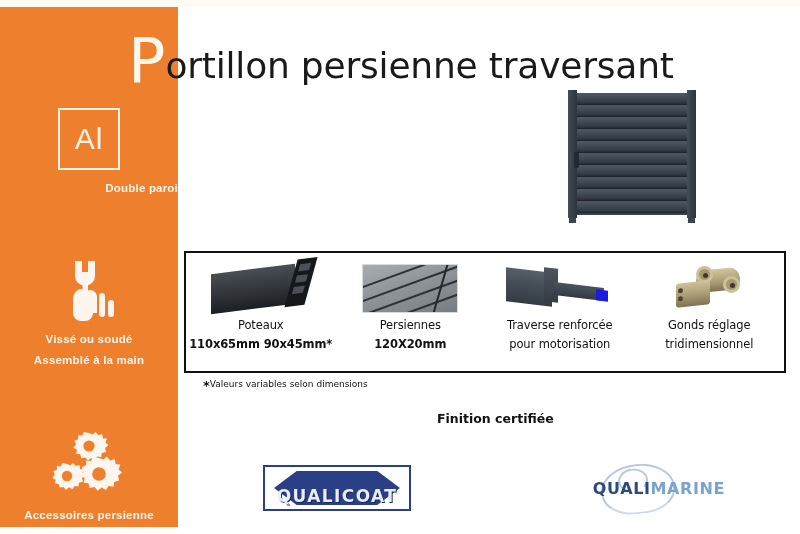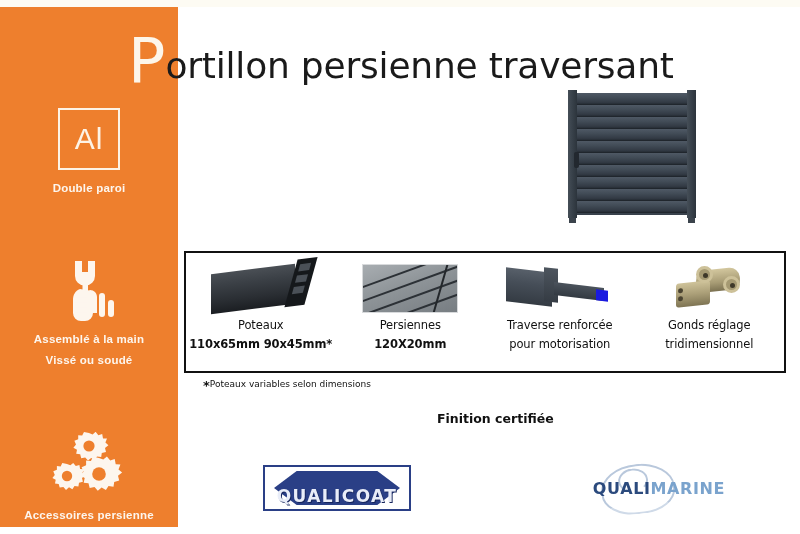--- a/index.html
+++ b/index.html
@@ -69,21 +69,21 @@
     display: flex;
     align-items: center;
     justify-content: center;
     font-size: 30px;
     font-weight: 300;
     color: #fdf3e6;
     font-family: "Liberation Sans", sans-serif;
     letter-spacing: 1px;
   }
 
-  .f1 { top: 93px; }
+  .f1 { top: 93px; text-align: right; }
   .f2 { top: 244px; }
   .f3 { top: 420px; }
 
   
   .title-wrap {
     position: absolute;
     left: 128px;
     top: 26px;
     height: 62px;
     display: flex;
@@ -449,22 +449,22 @@
             <rect x="16" y="48" width="13" height="2.4"></rect>
             <rect x="16" y="53" width="13" height="2.4"></rect>
 
             <path d="M32 33 c4 0 7 3 7 7 v16 h-6 V40 c0 -3 -1 -5 -3 -6 Z"></path>
 
             <rect x="41" y="36" width="6" height="24" rx="3"></rect>
             <rect x="50" y="43" width="6" height="17" rx="3"></rect>
           </g>
         </svg>
       </div>
+      <div class="feature-line">Vissé ou soudé</div>
       <div class="feature-line">Assemblé à la main</div>
-      <div class="feature-line">Vissé ou soudé</div>
     </div>
 
     <div class="feature f3">
       <div class="feature-icon">
         <svg width="84" height="68" viewBox="0 0 84 68" aria-hidden="true">
           <g fill="#fdf6ee">
 
             <g transform="translate(42,17)">
               <path d="M0,-16 L3.6,-14.6 L6.6,-17.2 L9.4,-13.8 L13.2,-15 L14,-10.6 L18,-10.4 L16.4,-6.4 L19.4,-3.8 L16,-1 L17,2.9 L12.8,4.1 L12.2,8.1 L8,7.6 L5.8,11 L2.2,8.9 L-1,11.6 L-3.8,8.4 L-7.8,9.2 L-8.8,5.2 L-12.8,4.8 L-12,0.8 L-15.6,-1.2 L-13,-4.4 L-14.6,-8.2 L-10.8,-9.8 L-10.8,-13.8 L-6.8,-13.4 L-5,-17 Z"></path>
               <circle cx="0" cy="-3" r="5.6" fill="#ee7f2d"></circle>
@@ -565,21 +565,21 @@
           <div class="gond-eye e2"></div>
         </div>
       </div>
       <div class="comp-label">Gonds réglage</div>
       <div class="comp-label">tridimensionnel</div>
     </div>
 
   </div>
 
   <div class="footnote">
-    <span class="star">*</span><span>Poteaux variables selon dimensions</span>
+    <span class="star">*</span><span>Valeurs variables selon dimensions</span>
   </div>
 
   <div class="certif">Finition certifiée</div>
 
   <div class="qualicoat">
     <div class="qc-diamond"></div>
     <div class="qc-text">QUALICOAT</div>
   </div>
 
   <div class="qualimarine">

